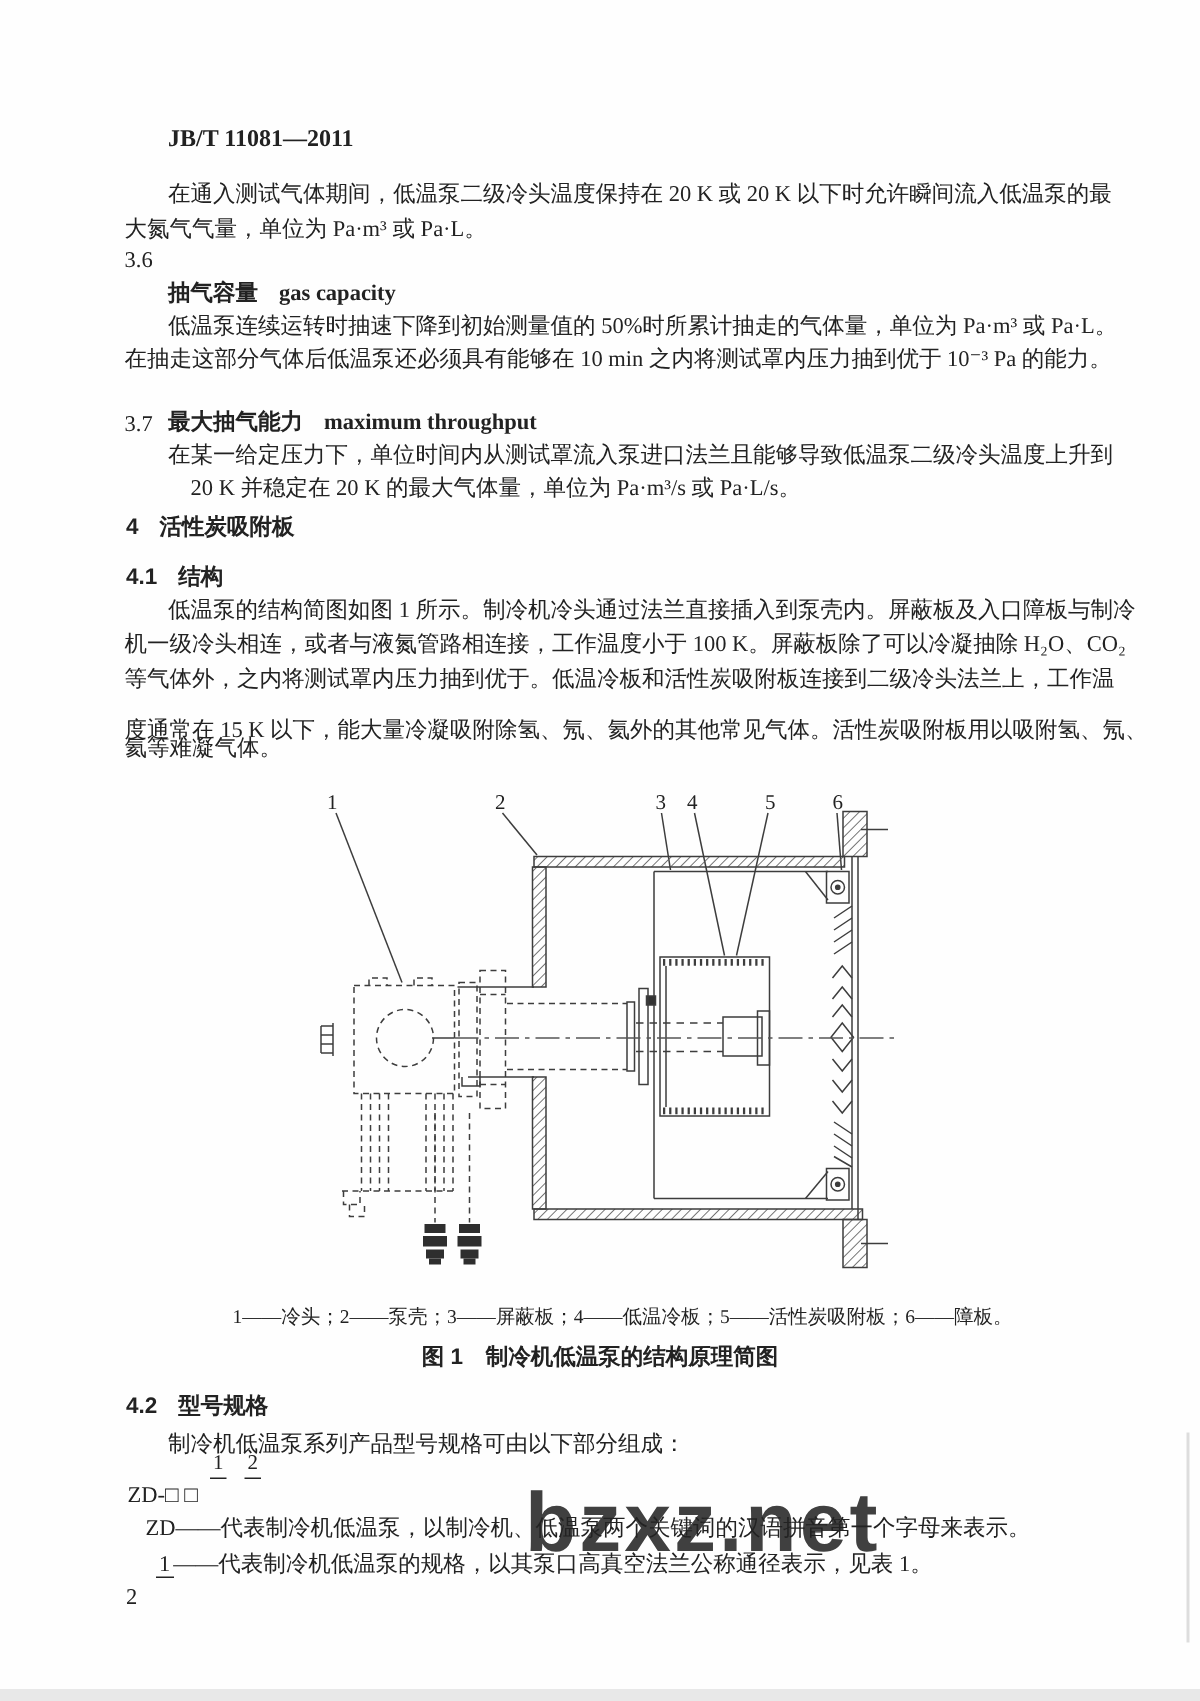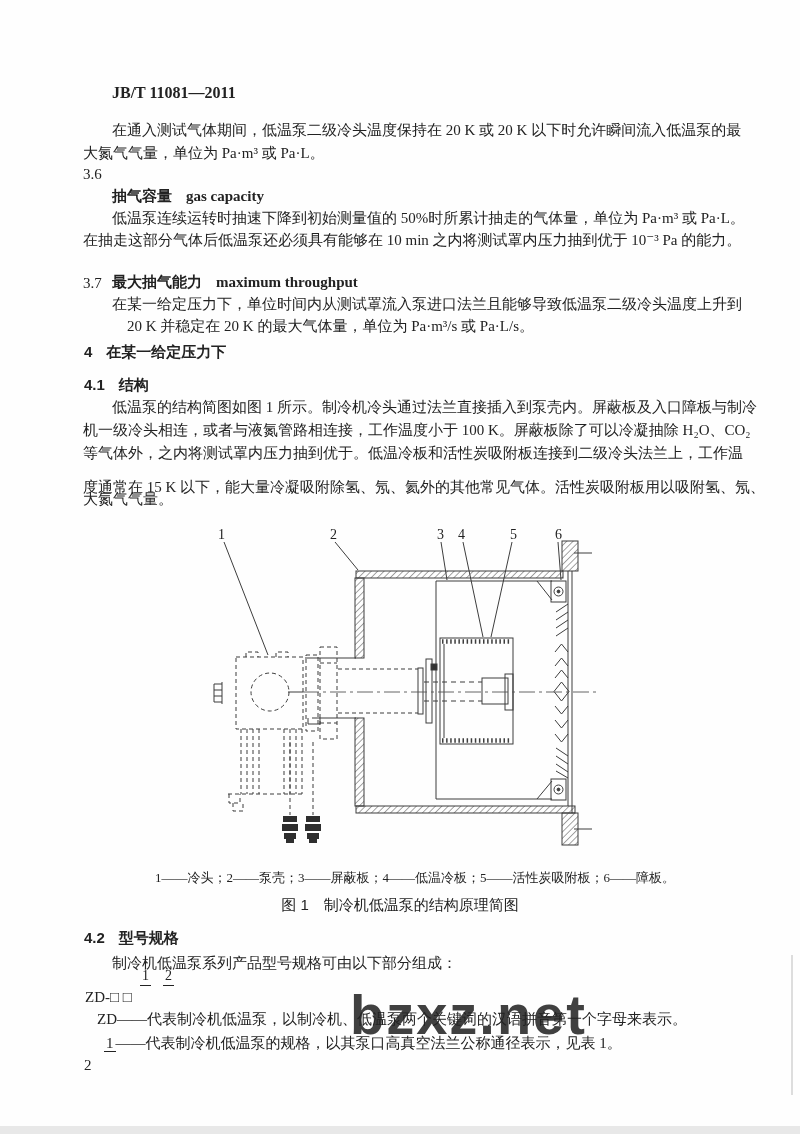--- a/index.html
+++ b/index.html
@@ -7,21 +7,21 @@
     position:relative;width:800px;height:1134px;background:#fefefe;
     font-family:"Liberation Serif","DejaVu Serif",serif;color:#222;overflow:hidden;
   }
   .line{position:absolute;white-space:nowrap;font-size:15px;line-height:18px;z-index:2;}
   .head-sans{font-family:"Liberation Sans","DejaVu Sans",sans-serif;font-weight:bold;font-size:15px;}
   .term-zh{font-family:"Liberation Sans","DejaVu Sans",sans-serif;font-weight:bold;}
   .term-en{font-family:"Liberation Serif","DejaVu Serif",serif;font-weight:bold;margin-left:14px;}
   .num-gap{margin-right:14px;}
   .doc-header{font-weight:bold;font-size:16px;margin-left:28px;}
   .legend-line{font-size:13px;}
-  .caption{left:50%;transform:translateX(-50%);font-family:"Liberation Sans","DejaVu Sans",sans-serif;font-weight:normal;}
+  .caption{left:50%;transform:translateX(-50%);font-family:"Liberation Sans","DejaVu Sans",sans-serif;font-weight:bold;}
   .digit-underline{border-bottom:1px solid #222;padding:0 2px;font-size:14px;}
   .watermark{
     position:absolute;left:350px;top:982px;z-index:1;
     font-family:"Liberation Sans","DejaVu Sans",sans-serif;font-weight:bold;
     font-size:56px;letter-spacing:2px;color:#404040;user-select:none;
   }
   .figure-svg{position:absolute;left:0;top:0;width:800px;height:1134px;z-index:2;}
   .scan-bottom{position:absolute;left:0;top:1126px;width:800px;height:8px;background:#e8e8e8;z-index:3;}
   .scan-right{position:absolute;left:791px;top:955px;width:2px;height:140px;background:#dddddd;z-index:3;}
   svg text{font-family:"Liberation Serif","DejaVu Serif",serif;font-size:14px;fill:#222;}
@@ -46,31 +46,31 @@
   <div class="line" style="left:83px;top:231px;">在抽走这部分气体后低温泵还必须具有能够在 10 min 之内将测试罩内压力抽到优于 10⁻³ Pa 的能力。</div>
 
   <div class="line" style="left:83px;top:252px;margin-top:22px;">3.7</div>
   <div class="line" style="left:112px;top:273px;">
     <span class="term-zh">最大抽气能力</span><span class="term-en">maximum throughput</span>
   </div>
   <div class="line" style="left:112px;top:295px;">在某一给定压力下，单位时间内从测试罩流入泵进口法兰且能够导致低温泵二级冷头温度上升到</div>
   <div class="line" style="left:83px;top:317px;margin-left:44px;">20 K 并稳定在 20 K 的最大气体量，单位为 Pa·m³/s 或 Pa·L/s。</div>
 
   <div class="line head-sans" style="left:84px;top:343px;">
-    <span class="num-gap">4</span><span>在某一给定压力下</span>
+    <span class="num-gap">4</span><span>活性炭吸附板</span>
   </div>
 
   <div class="line head-sans" style="left:84px;top:376px;">
     <span class="num-gap">4.1</span><span>结构</span>
   </div>
   <div class="line" style="left:112px;top:398px;">低温泵的结构简图如图 1 所示。制冷机冷头通过法兰直接插入到泵壳内。屏蔽板及入口障板与制冷</div>
   <div class="line" style="left:83px;top:421px;">机一级冷头相连，或者与液氮管路相连接，工作温度小于 100 K。屏蔽板除了可以冷凝抽除 H₂O、CO₂</div>
   <div class="line" style="left:83px;top:444px;">等气体外，之内将测试罩内压力抽到优于。低温冷板和活性炭吸附板连接到二级冷头法兰上，工作温</div>
   <div class="line" style="left:83px;top:467px;margin-top:11px;">度通常在 15 K 以下，能大量冷凝吸附除氢、氖、氦外的其他常见气体。活性炭吸附板用以吸附氢、氖、</div>
-  <div class="line" style="left:83px;top:490px;">大氮气气量。</div>
+  <div class="line" style="left:83px;top:490px;">氦等难凝气体。</div>
 
   <svg class="figure-svg" viewBox="0 0 800 1134">
     <defs>
       <pattern id="hatch" width="4.5" height="4.5" patternUnits="userSpaceOnUse" patternTransform="rotate(45)">
         <line x1="0" y1="0" x2="0" y2="4.5" stroke="#5a5a5a" stroke-width="1.1"></line>
       </pattern>
     </defs>
 
     <g>
       <text x="218" y="539">1</text>

